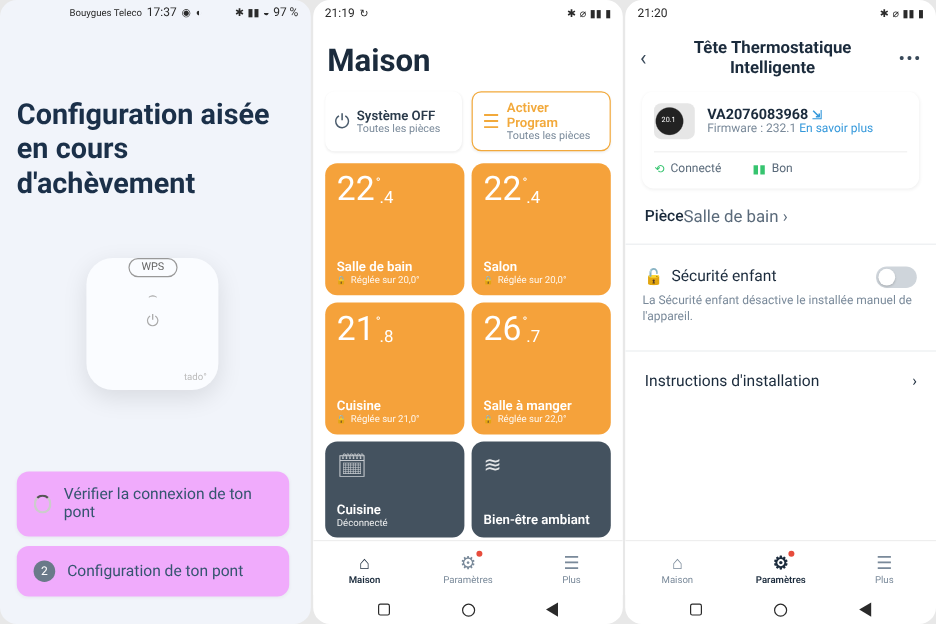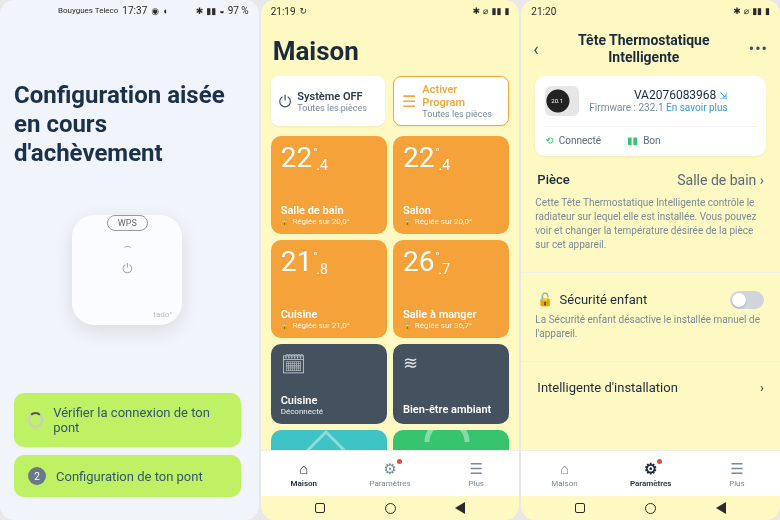--- a/index.html
+++ b/index.html
@@ -1,50 +1,50 @@
 <!DOCTYPE html>
 <html><head>
 <meta charset="utf-8">
 <style>
   * { margin: 0; padding: 0; box-sizing: border-box; font-family: -apple-system, BlinkMacSystemFont, "Segoe UI", Roboto, sans-serif; }
   body { width: 780px; height: 520px; background: #e8e8e8; display: flex; gap: 2px; overflow: hidden; }
-  .phone { flex: 1; background: #fef9c3; display: flex; flex-direction: column; position: relative; border-radius: 14px; overflow: hidden; }
+  .phone { flex: 1; background: #ffffff; display: flex; flex-direction: column; position: relative; border-radius: 14px; overflow: hidden; }
   .phone.p1 { background: #f1f4fa; }
   
   .status-bar { height: 22px; display: flex; align-items: center; justify-content: space-between; padding: 0 10px; font-size: 10px; color: #2a2a2a; }
   .status-left { display: flex; gap: 4px; align-items: center; }
   .status-right { display: flex; gap: 3px; align-items: center; font-size: 9px; }
   .status-right .battery { font-size: 10px; }
   .carrier { font-size: 8px; padding-left: 48px; }
   .sicon { font-size: 9px; }
   
   .p1-body { padding: 20px 18px 0 14px; display: flex; flex-direction: column; height: 100%; gap: 18px; }
   .p1-title { font-size: 24px; font-weight: 700; color: #1b3049; line-height: 1.2; margin-top: 40px; }
   .device-img { align-self: center; margin-top: 30px; width: 110px; height: 110px; border-radius: 22px; background: #fafcff; box-shadow: 0 6px 20px rgba(0,0,0,0.1); display: flex; flex-direction: column; align-items: center; justify-content: center; gap: 8px; }
   .wps-badge { border: 1px solid #999; border-radius: 10px; padding: 2px 10px; font-size: 9px; color: #666; }
   .wifi-icon { color: #aaa; font-size: 12px; }
   .pwr-icon { color: #aaa; font-size: 13px; }
   .tado-label { font-size: 8px; color: #bbb; align-self: flex-end; margin-right: 10px; margin-top: auto; margin-bottom: 6px; }
   .step-list { margin-top: 50px; display: flex; flex-direction: column; gap: 8px; }
-  .step-card { background: #bef264; border-radius: 10px; padding: 12px 14px; display: flex; gap: 10px; align-items: center; box-shadow: 0 1px 3px rgba(0,0,0,0.04); font-size: 13px; color: #35556f; }
+  .step-card { background: #f0abfc; border-radius: 10px; padding: 12px 14px; display: flex; gap: 10px; align-items: center; box-shadow: 0 1px 3px rgba(0,0,0,0.04); font-size: 13px; color: #35556f; }
   .step-card .spinner { width: 16px; height: 16px; border: 2px solid #ccc; border-top-color: #555; border-radius: 50%; }
   .step-card .num { width: 18px; height: 18px; background: #6a7a89; color: #fff; border-radius: 50%; display: flex; align-items: center; justify-content: center; font-size: 10px; }
   
   .p2-body { padding: 8px 10px 0 10px; display: flex; flex-direction: column; flex: 1; overflow: hidden; }
   .p2-title { font-size: 26px; font-weight: 700; color: #1b2b3c; margin: 6px 2px 10px 2px; }
   .modes-row { display: flex; gap: 8px; margin-bottom: 10px; }
   .mode-card { flex: 1; background: #fff; border-radius: 8px; padding: 6px 6px 6px 8px; display: flex; gap: 6px; align-items: center; box-shadow: 0 1px 2px rgba(0,0,0,0.06); }
   .mode-card.active { border: 1px solid #f2a93b; }
   .mode-icon { font-size: 16px; color: #4a5b6c; }
   .mode-card.active .mode-icon { color: #f2a93b; }
   .mode-text .t1 { font-size: 11px; font-weight: 600; color: #2a3a4a; }
   .mode-text .t2 { font-size: 9px; color: #7a8a9a; }
   .mode-card.active .t1 { color: #f2a93b; }
   .tiles { display: grid; grid-template-columns: 1fr 1fr; gap: 6px; }
-  .tile { border-radius: 10px; padding: 8px 10px; height: 98px; color: #fff; display: flex; flex-direction: column; justify-content: flex-end; position: relative; }
+  .tile { border-radius: 10px; padding: 8px 10px; height: 110px; color: #fff; display: flex; flex-direction: column; justify-content: flex-end; position: relative; }
   .tile.orange { background: #f5a23b; }
   .tile.dark { background: #44525f; height: 80px; }
   .tile.teal { background: #3fc4c6; height: 40px; position: relative; overflow: hidden; }
   .tile.green { background: #36c46f; height: 40px; position: relative; overflow: hidden; }
   .temp { position: absolute; top: 8px; left: 10px; display: flex; align-items: flex-start; font-weight: 400; }
   .temp .whole { font-size: 28px; line-height: 1; }
   .temp .deg { font-size: 11px; margin-top: 2px; margin-left: 1px; }
   .temp .frac { font-size: 14px; margin-top: 13px; margin-left: -1px; }
   .room-name { font-size: 11px; font-weight: 600; }
   .room-sub { font-size: 8px; opacity: 0.9; display: flex; align-items: center; gap: 3px; }
@@ -66,28 +66,28 @@
   
   .p3-header { display: flex; align-items: center; padding: 10px 12px; gap: 8px; }
   .back-chev { font-size: 18px; color: #3a4a5a; }
   .p3-title { flex: 1; text-align: center; font-size: 14px; font-weight: 700; color: #1b2b3c; line-height: 1.2; }
   .more-dots { font-size: 16px; color: #3a4a5a; letter-spacing: 1px; }
   .p3-body { padding: 0 14px; display: flex; flex-direction: column; font-size: 12px; flex: 1; overflow: hidden; }
   .trv-card { background: #fff; border-radius: 10px; box-shadow: 0 1px 3px rgba(0,0,0,0.06); padding: 10px; }
   .trv-top { display: flex; gap: 10px; align-items: center; }
   .trv-img { width: 34px; height: 30px; border-radius: 6px; background: radial-gradient(circle at 38% 50%, #222 0 11px, #e6e6e6 12px); position: relative; }
   .trv-img::after { content: "20.1"; color: #fff; font-size: 6px; position: absolute; top: 11px; left: 6px; }
-  .trv-info .serial { font-size: 12px; font-weight: 400; color: #1b2b3c; text-align: right; }
+  .trv-info .serial { font-size: 12px; font-weight: 700; color: #1b2b3c; }
   .trv-info .serial .link-icon { color: #3498db; font-size: 10px; }
   .trv-info .fw { font-size: 10px; color: #7a8a9a; }
   .trv-info .fw .link { color: #3498db; }
   .trv-status { display: flex; gap: 26px; margin-top: 10px; padding-top: 8px; border-top: 1px solid #f0f0f0; }
   .stat { display: flex; align-items: center; gap: 5px; font-size: 10px; color: #5a6a7a; }
   .stat-ic { font-size: 10px; color: #36c46f; }
-  .section-row { display: flex; justify-content: space-between; align-items: center; padding: 16px 2px 8px 2px; font-size: 13px; }
+  .section-row { display: flex; align-items: center; padding: 16px 2px 8px 2px; font-size: 13px; }
   .section-row .label { color: #1b2b3c; font-weight: 500; }
   .section-row .value { color: #5a6a7a; font-size: 14px; }
   .desc { font-size: 10px; color: #7a8a9a; line-height: 1.4; margin-bottom: 14px; }
   .divider { height: 1px; background: #eceef0; margin: 6px -14px; }
   .toggle-row { display: flex; justify-content: space-between; align-items: center; padding: 12px 2px 4px 2px; }
   .toggle-row .label { font-size: 13px; color: #1b2b3c; display: flex; align-items: center; gap: 6px; }
   .toggle { width: 34px; height: 18px; background: #cfd5db; border-radius: 10px; position: relative; }
   .toggle::after { content: ""; position: absolute; width: 14px; height: 14px; background: #fff; border-radius: 50%; top: 2px; left: 2px; box-shadow: 0 1px 2px rgba(0,0,0,0.2); }
   .instr-row { display: flex; justify-content: space-between; align-items: center; padding: 12px 2px; font-size: 13px; color: #1b2b3c; }
 </style>
@@ -200,21 +200,21 @@
       </div>
       <div class="tile orange">
         <div class="temp">
             <span class="whole">26</span>
             <span class="deg">°</span>
             <span class="frac">.7</span>
           </div>
         <div class="room-name">Salle à manger</div>
         <div class="room-sub">
             <span class="lock-mini">🔒</span>
-            <span>Réglée sur 36,7°</span>
+            <span>Réglée sur 22,0°</span>
           </div>
       </div>
       <div class="tile dark">
         <span class="dark-icon">🗓</span>
         <div class="room-name">Cuisine</div>
         <div class="room-sub">Déconnecté</div>
       </div>
       <div class="tile dark">
         <span class="wave-icon">≋</span>
         <div class="room-name">Bien-être ambiant</div>
@@ -286,33 +286,32 @@
         <div class="stat">
             <span class="stat-ic">▮▮</span>
             <span>Bon</span>
           </div>
       </div>
     </div>
     <div class="section-row">
       <span class="label">Pièce</span>
       <span class="value"><span>Salle de bain</span> ›</span>
     </div>
-    <div class="desc">Cette Tête Thermostatique Intelligente contrôle le radiateur sur lequel elle est installée. Vous pouvez voir et changer la température désirée de la pièce sur cet appareil.</div>
     <div class="divider"></div>
     <div class="toggle-row">
       <span class="label">
           <span>🔓</span>
           <span>Sécurité enfant</span>
         </span>
       <div class="toggle"></div>
     </div>
     <div class="desc">La Sécurité enfant désactive le installée manuel de l'appareil.</div>
     <div class="divider"></div>
     <div class="instr-row">
-      <span>Intelligente d'installation</span>
+      <span>Instructions d'installation</span>
       <span>›</span>
     </div>
   </div>
   <div class="tabbar">
     <div class="tab">
       <span class="ticon">⌂</span>
       <span>Maison</span>
     </div>
     <div class="tab active">
       <span class="ticon">⚙<span class="red-dot"></span></span>

